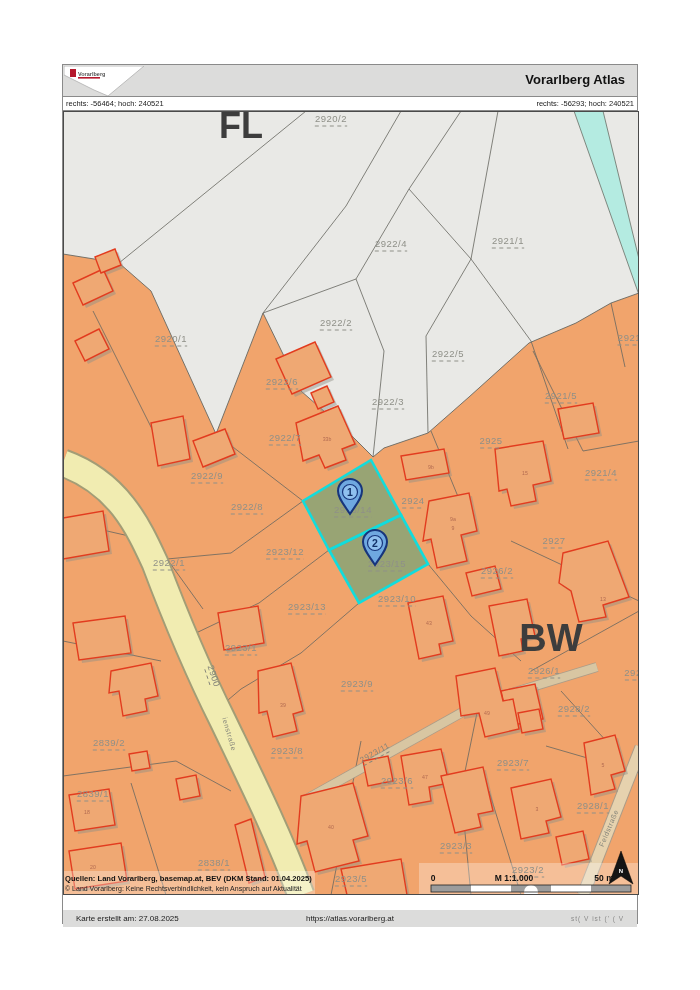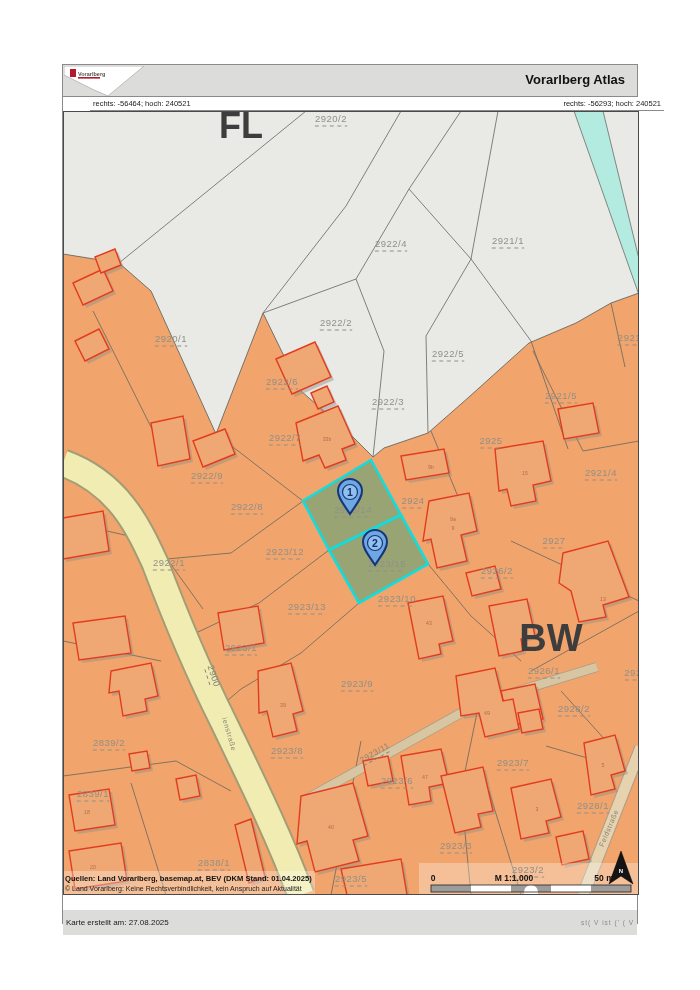--- a/index.html
+++ b/index.html
@@ -2,28 +2,28 @@
 <html><head>
 <meta charset="utf-8">
 <style>
   html,body{margin:0;padding:0;background:#ffffff;width:700px;height:990px;position:relative;
     font-family:"Liberation Sans", sans-serif;}
   #page{position:absolute;left:62px;top:64px;width:576px;height:860px;border:1px solid #8a8a8a;background:#fff;box-sizing:border-box;}
   #hdr{position:absolute;left:0;top:0;width:100%;height:32px;background:#dcdcdb;border-bottom:1px solid #8a8a8a;box-sizing:border-box;}
   #hdr .title{position:absolute;left:0;right:12px;top:7px;text-align:right;font-size:13px;font-weight:bold;color:#111;}
   #logo{position:absolute;left:1px;top:1px;}
   .cbar{position:absolute;left:0;width:100%;height:14px;background:#fff;border-bottom:1px solid #8a8a8a;box-sizing:border-box;
-    font-size:7.5px;color:#1a1a1a;display:flex;justify-content:space-between;align-items:center;padding:0 3px;margin-left:27px;}
+    font-size:7.5px;color:#1a1a1a;display:flex;justify-content:space-between;align-items:center;padding:0 3px;}
   #cbar-top{top:32px;}
   #cbar-bot{top:830px;height:15px;border-top:1px solid #8a8a8a;}
   #cbar-bot .faded{opacity:.55;letter-spacing:2px;}
   #map{position:absolute;left:0;top:46px;width:576px;height:784px;background:#f1a46c;overflow:hidden;}
   #map svg{position:absolute;left:0;top:0;overflow:hidden;}
-  #ibar{position:absolute;left:0;top:845px;width:100%;height:25px;background:#dcdcdb;box-sizing:border-box;
-    font-size:8px;color:#1a1a1a;display:flex;justify-content:space-between;align-items:center;padding:0 3px;}
+  #ibar{position:absolute;left:0;top:845px;width:100%;height:17px;background:#dcdcdb;box-sizing:border-box;
+    font-size:8px;color:#1a1a1a;display:flex;justify-content:space-between;align-items:center;padding:0 13px;}
   #ibar .url{position:absolute;left:0;right:0;text-align:center;}
   #ibar .faded{opacity:.45;font-size:6.5px;letter-spacing:1px;z-index:2;}
 </style>
 </head>
 <body>
 
 <div id="page">
   <div id="hdr">
     <svg id="logo" width="80" height="30">
       <polygon points="0,0 80,0 44,30 30,24 0,9" fill="#ffffff" stroke="#b0b0b0" stroke-width="0.8"></polygon>
@@ -306,15 +306,16 @@
           <circle cx="0" cy="-22" r="7.5" fill="#8fc0ef" stroke="#17357c" stroke-width="1.2"></circle>
           <text x="0" y="-18.2" text-anchor="middle" font-size="10.5" font-weight="bold" fill="#123168">2</text>
         </g>
         <rect x="0.5" y="0.5" width="575" height="783" fill="none" stroke="#4a4a4a" stroke-width="1"></rect>
       </svg>
     </div>
 
 
   <div id="ibar">
     <span>Karte erstellt am: 27.08.2025</span>
+    <span class="url">https://atlas.vorarlberg.at</span>
     <span class="faded">st(  V ist ('  ( V</span>
   </div>
 </div>
 
 </body></html>

